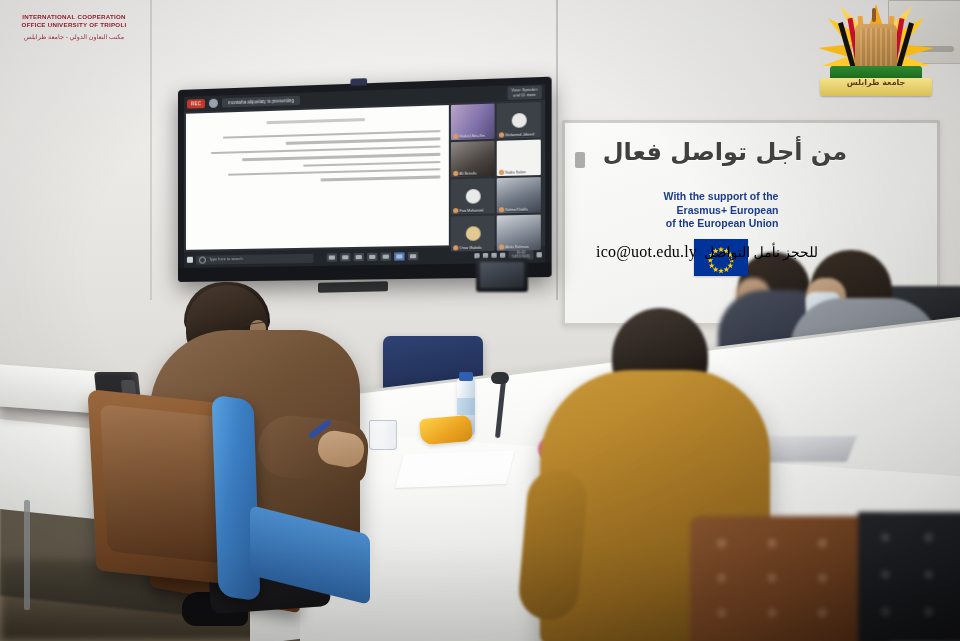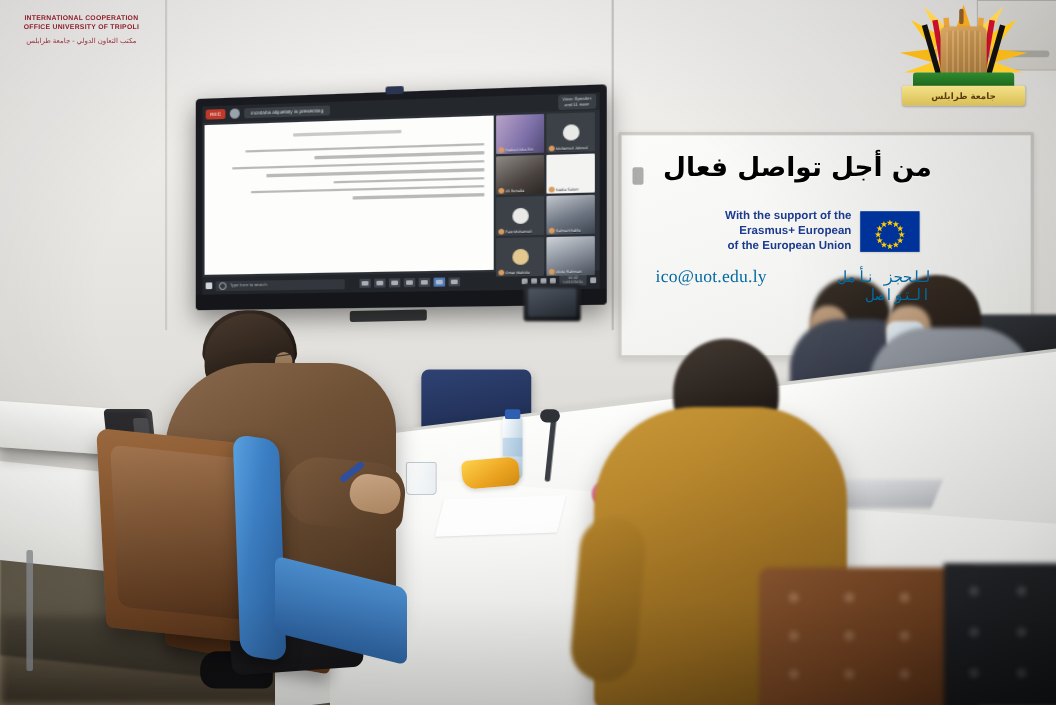--- a/index.html
+++ b/index.html
@@ -479,51 +479,51 @@
     background:repeating-linear-gradient(90deg,rgba(255,255,255,.12) 0 2px,rgba(0,0,0,.06) 2px 5px);
     border-radius:4px;
   }
   .uot-green{
     position:absolute;left:30px;top:64px;width:92px;height:16px;
     background:linear-gradient(180deg,#2f8a2f,#186018);border-radius:3px;
   }
   .uot-ribbon{
     position:absolute;left:20px;top:76px;width:112px;height:18px;
     background:linear-gradient(180deg,#f4e28a,#d9bf55);
-    border-radius:3px;display:flex;align-items:center;justify-content:center;
+    border-radius:3px;display:flex;justify-content:center;
     box-shadow:0 1px 2px rgba(0,0,0,.25);
   }
   .uot-ribbon span{
     color:#5d3a12;font-size:8px;direction:rtl;font-weight:bold;font-family:"DejaVu Sans",sans-serif;
   }
 
   
   .slogan{
     position:absolute;left:600px;top:138px;width:250px;text-align:center;direction:rtl;
-    color:#000000;font-family:"DejaVu Sans",sans-serif;font-size:24px;font-weight:bold;
+    color:#404040;font-family:"DejaVu Sans",sans-serif;font-size:24px;font-weight:bold;
     text-shadow:0 1px 1px rgba(255,255,255,.6);white-space:nowrap;
   }
   .eu-row{
     position:absolute;left:606px;top:190px;width:230px;
-    display:flex;align-items:center;justify-content:flex-end;gap:8px;
+    display:flex;align-items:center;justify-content:space-between;gap:8px;flex-direction:column;
   }
   .eu-text{
     color:#1b3b8f;font-size:10.5px;font-weight:bold;line-height:1.30;text-align:right;
     white-space:nowrap;
   }
   .eu-flag{
     width:54px;height:37px;background:#003399;position:relative;flex:none;
     box-shadow:0 1px 2px rgba(0,0,0,.2);
   }
   .email-row{
     position:absolute;left:596px;top:243px;width:250px;
     display:flex;align-items:baseline;justify-content:flex-start;gap:7px;
-    color:#0369a1;
-  }
-  .email-ar{font-size:14px;direction:rtl;font-family:Liberation Mono, monospace;}
+    color:#000000;
+  }
+  .email-ar{font-size:14px;direction:rtl;font-family:Liberation Serif, serif;}
   .email-en{font-size:16px;font-family:"Liberation Serif",serif;letter-spacing:.2px;}
 </style>
 </head>
 <body>
 
 <div id="poster">
 
   <div class="photo">
 
     <div class="wall"></div>

